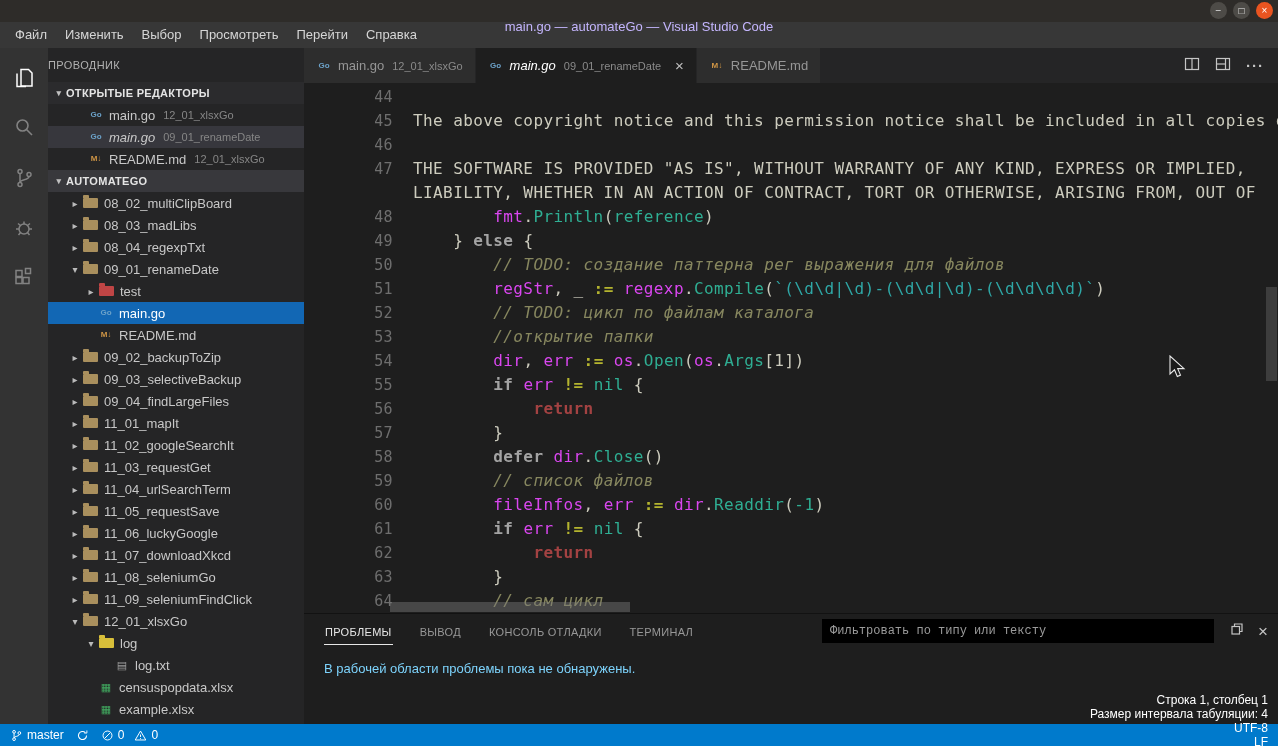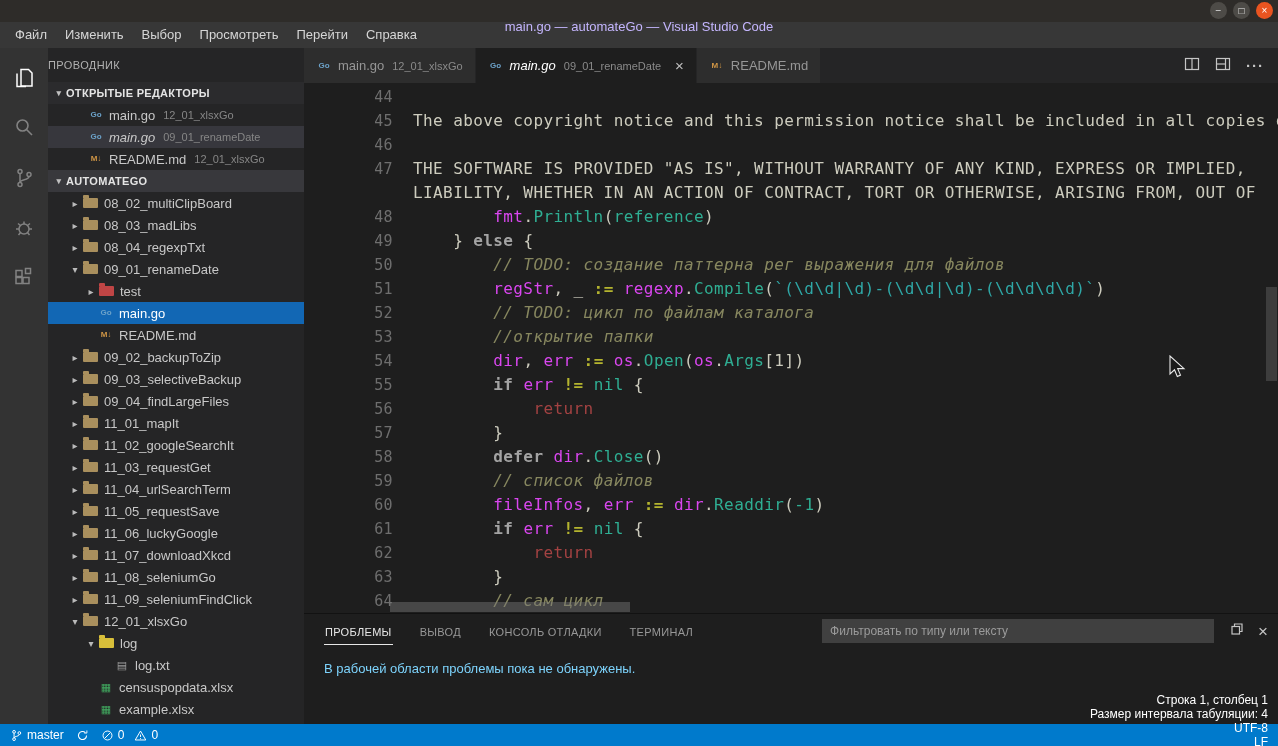--- a/index.html
+++ b/index.html
@@ -72,36 +72,36 @@
   .more{font-size:15px;font-weight:bold;letter-spacing:1px;}
 
   .editor{position:relative;height:530px;flex:none;background:#1e1e1e;overflow:hidden;
           font-family:"DejaVu Sans Mono",monospace;font-size:16px;letter-spacing:.4px;padding-top:2px;}
   .cl{display:flex;height:24px;line-height:24px;white-space:pre;margin-left:39px;}
   .ln{width:50px;flex:none;text-align:right;color:#6e6e6e;font-size:15px;}
   .ct{margin-left:20px;}
   .sg-pl{color:#cdccbe;}
   .sg-id{color:#d946ef;}
   .sg-kw{color:#a3a3a3;font-weight:bold;}
-  .sg-rt{color:#a34242;font-weight:normal;}
+  .sg-rt{color:#a34242;font-weight:bold;}
   .sg-fn{color:#2fae93;}
   .sg-op{color:#b4b42f;font-weight:bold;}
   .sg-cm{color:#87875f;font-style:italic;}
   .sg-st{color:#2fa7a6;}
   .sg-nm{color:#2fae93;}
   .hscroll{position:absolute;left:86px;bottom:1px;width:240px;height:10px;background:rgba(121,121,121,.45);}
   .vscroll{position:absolute;right:1px;top:204px;width:11px;height:94px;background:rgba(121,121,121,.35);}
 
   
   .panel{flex:1;background:#1e1e1e;border-top:1px solid #121212;min-height:0;}
   .panel-header{height:34px;display:flex;align-items:center;padding:0 10px 0 20px;}
   .ptab{font-size:11px;color:#989898;margin-right:26px;padding:8px 1px 6px;letter-spacing:.3px;}
   .ptab-active{color:#e7e7e7;border-bottom:1px solid #e7e7e7;}
-  .panel-filter{margin-left:auto;width:392px;height:24px;background:#404040;border:none;outline:none;
-                color:#cccccc;font-size:12px;padding:0 8px;font-family:Liberation Sans, sans-serif;}
+  .panel-filter{margin-left:auto;width:392px;height:24px;background:#000000;border:none;outline:none;
+                color:#cccccc;font-size:12px;padding:0 8px;font-family:Liberation Mono, monospace;}
   .panel-filter::placeholder{color:#9b9b9b;}
   .panel-actions{display:flex;align-items:center;gap:14px;margin-left:16px;color:#c5c5c5;}
   .pclose{font-size:17px;line-height:1;}
   .panel-body{padding:13px 0 0 20px;font-size:13px;color:#7dd3fc;}
 
   
   .statusbar{height:22px;background:var(--c-statusbar,#007acc);flex:none;display:flex;align-items:center;
              padding:0 10px;font-size:12px;color:#ffffff;}
   .sb-item{display:flex;align-items:center;gap:4px;margin-right:12px;white-space:nowrap;}
   .sb-right{margin-left:auto;display:flex;align-items:flex-end;flex-direction:column;}

